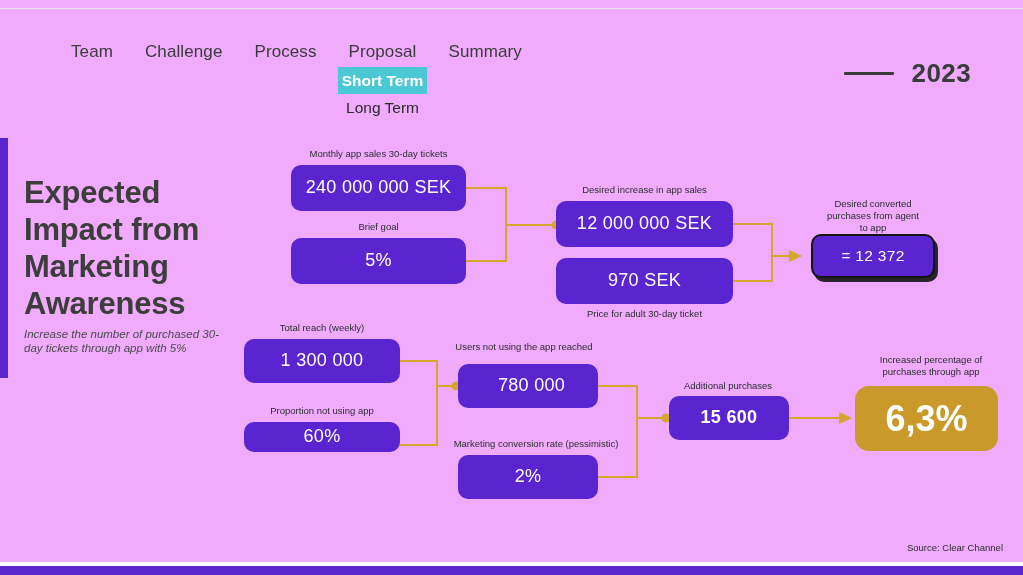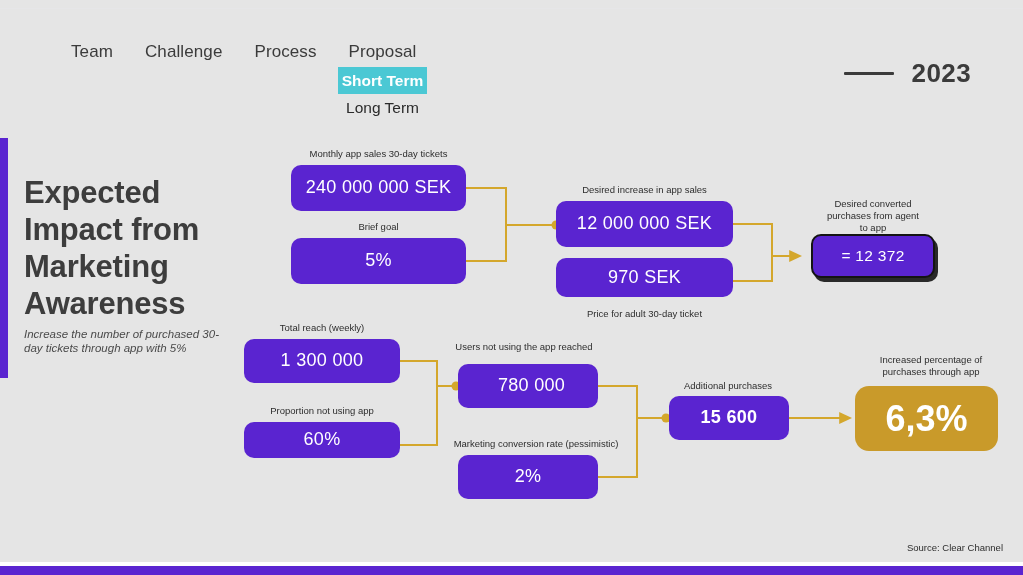--- a/index.html
+++ b/index.html
@@ -8,21 +8,21 @@
     background: #ffffff;
   }
   body {
     font-family: "Liberation Sans", sans-serif;
     -webkit-font-smoothing: antialiased;
   }
   #slide {
     position: relative;
     width: 1023px;
     height: 575px;
-    background: #e5e5e5;
+    background: #f0abfc;
     overflow: hidden;
   }
 
   
   .top-hairline {
     position: absolute;
     left: 0; top: 8px;
     width: 1023px; height: 1px;
     background: #e6e6e8;
   }
@@ -193,20 +193,23 @@
       <div class="nav-item">Challenge</div>
     </div>
     <div class="nav-col">
       <div class="nav-item">Process</div>
     </div>
     <div class="nav-col">
       <div class="nav-item">Proposal</div>
       <div class="nav-sub active">Short Term</div>
       <div class="nav-sub">Long Term</div>
     </div>
+    <div class="nav-col">
+      <div class="nav-item">Summary</div>
+    </div>
   </div>
 
   <div class="year-wrap">
     <div class="year-dash"></div>
     <div class="year-text">2023</div>
   </div>
 
   <div class="accent-bar"></div>
   <div class="headline">Expected Impact from Marketing Awareness</div>
   <div class="subhead">Increase the number of purchased 30-day tickets through app with 5%</div>
@@ -250,39 +253,39 @@
   <div class="cap" style="left:291px;top:221px;width:175px;">Brief goal</div>
   <div class="box" style="left:291px;top:238px;width:175px;height:46px;">
     <span class="val">5%</span>
   </div>
 
   <div class="cap" style="left:556px;top:184px;width:177px;">Desired increase in app sales</div>
   <div class="box" style="left:556px;top:201px;width:177px;height:46px;">
     <span class="val">12 000 000 SEK</span>
   </div>
 
-  <div class="box" style="left:556px;top:258px;width:177px;height:39px;">
+  <div class="box" style="left:556px;top:258px;width:177px;height:46px;">
     <span class="val">970 SEK</span>
   </div>
   <div class="cap" style="left:556px;top:308px;width:177px;">Price for adult 30-day ticket</div>
 
   <div class="cap" style="left:800px;top:198px;width:146px;">Desired converted
 purchases from agent
 to app</div>
   <div class="box small outlined" style="left:811px;top:234px;width:124px;height:44px;">
     <span class="val">= 12 372</span>
   </div>
 
   <div class="cap" style="left:244px;top:322px;width:156px;">Total reach (weekly)</div>
   <div class="box" style="left:244px;top:339px;width:156px;height:44px;">
     <span class="val">1 300 000</span>
   </div>
 
   <div class="cap" style="left:244px;top:405px;width:156px;">Proportion not using app</div>
-  <div class="box" style="left:244px;top:422px;width:156px;height:36px;">
+  <div class="box" style="left:244px;top:422px;width:156px;height:30px;">
     <span class="val">60%</span>
   </div>
 
   <div class="cap" style="left:450px;top:341px;width:148px;">Users not using the app reached</div>
   <div class="box" style="left:458px;top:364px;width:140px;height:44px;padding-left:7px;">
     <span class="val">780 000</span>
   </div>
 
   <div class="cap" style="left:450px;top:438px;width:172px;">Marketing conversion rate (pessimistic)</div>
   <div class="box" style="left:458px;top:455px;width:140px;height:44px;">

